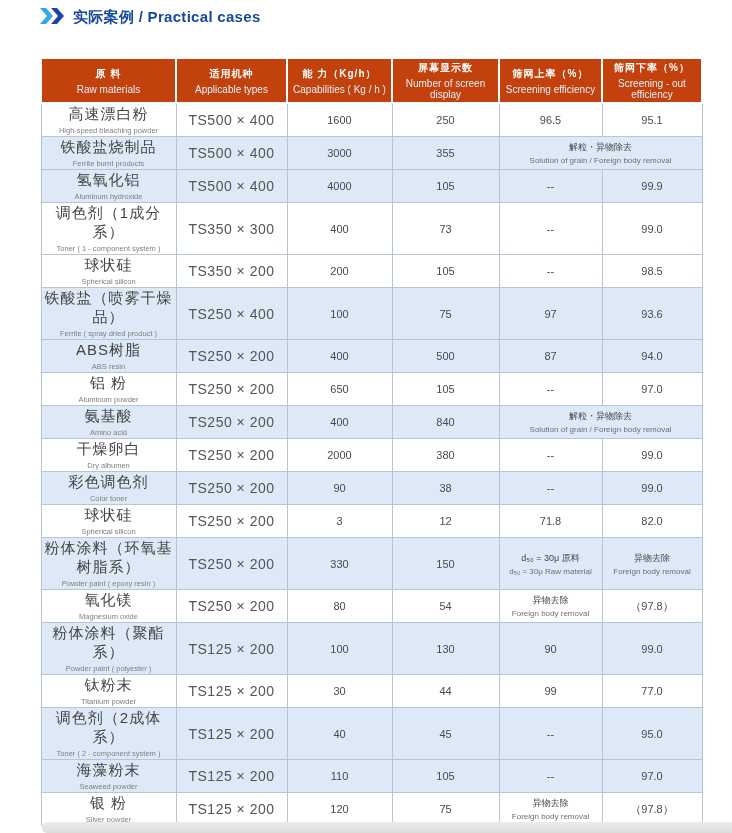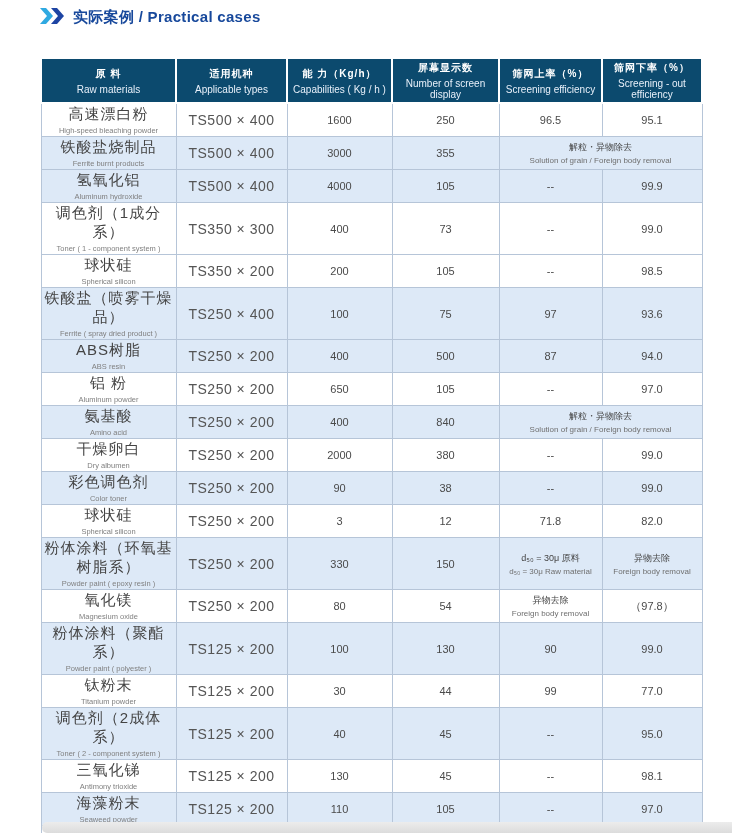--- a/index.html
+++ b/index.html
@@ -15,21 +15,21 @@
   .chevrons { display:block; }
   .title-text { font-size:15px; font-weight:bold; color:#17489b; letter-spacing:0.3px; }
   .title-text .en { font-weight:bold; }
 
   
   table.cases {
     position:absolute; left:40px; top:57px; width:661px;
     border-collapse:collapse; table-layout:fixed;
   }
   th {
-    background:#0c4a6e; color:#ffffff; border:2px solid #ffffff;
+    background:#c2410c; color:#ffffff; border:2px solid #ffffff;
     height:33px; padding:2px 1px; vertical-align:middle; font-weight:normal;
   }
   th .zh { font-size:10px; font-weight:bold; letter-spacing:1px; }
   th .en { font-size:10px; margin-top:3px; color:#e8f0fa; }
   td {
     border:1px solid #b6c5d8; background:#ffffff;
     text-align:center; vertical-align:middle;
     height:29px; padding:1px 2px; color:#4a4a4a;
   }
   tr.alt td { background:#dde9f7; }
@@ -294,31 +294,20 @@
           <td>
             <div class="mzh">调色剂（2成体系）</div>
             <div class="men">Toner ( 2 - component system )</div>
           </td>
           <td class="type-cell">TS125 × 200</td>
           <td class="val">40</td>
           <td class="val">45</td>
           <td class="val">--</td>
           <td class="val">95.0</td>
         </tr>
-        <tr>
-          <td>
-            <div class="mzh">三氧化锑</div>
-            <div class="men">Antimony trioxide</div>
-          </td>
-          <td class="type-cell">TS125 × 200</td>
-          <td class="val">130</td>
-          <td class="val">45</td>
-          <td class="val">--</td>
-          <td class="val">98.1</td>
-        </tr>
         <tr class="alt">
           <td>
             <div class="mzh">海藻粉末</div>
             <div class="men">Seaweed powder</div>
           </td>
           <td class="type-cell">TS125 × 200</td>
           <td class="val">110</td>
           <td class="val">105</td>
           <td class="val">--</td>
           <td class="val">97.0</td>

